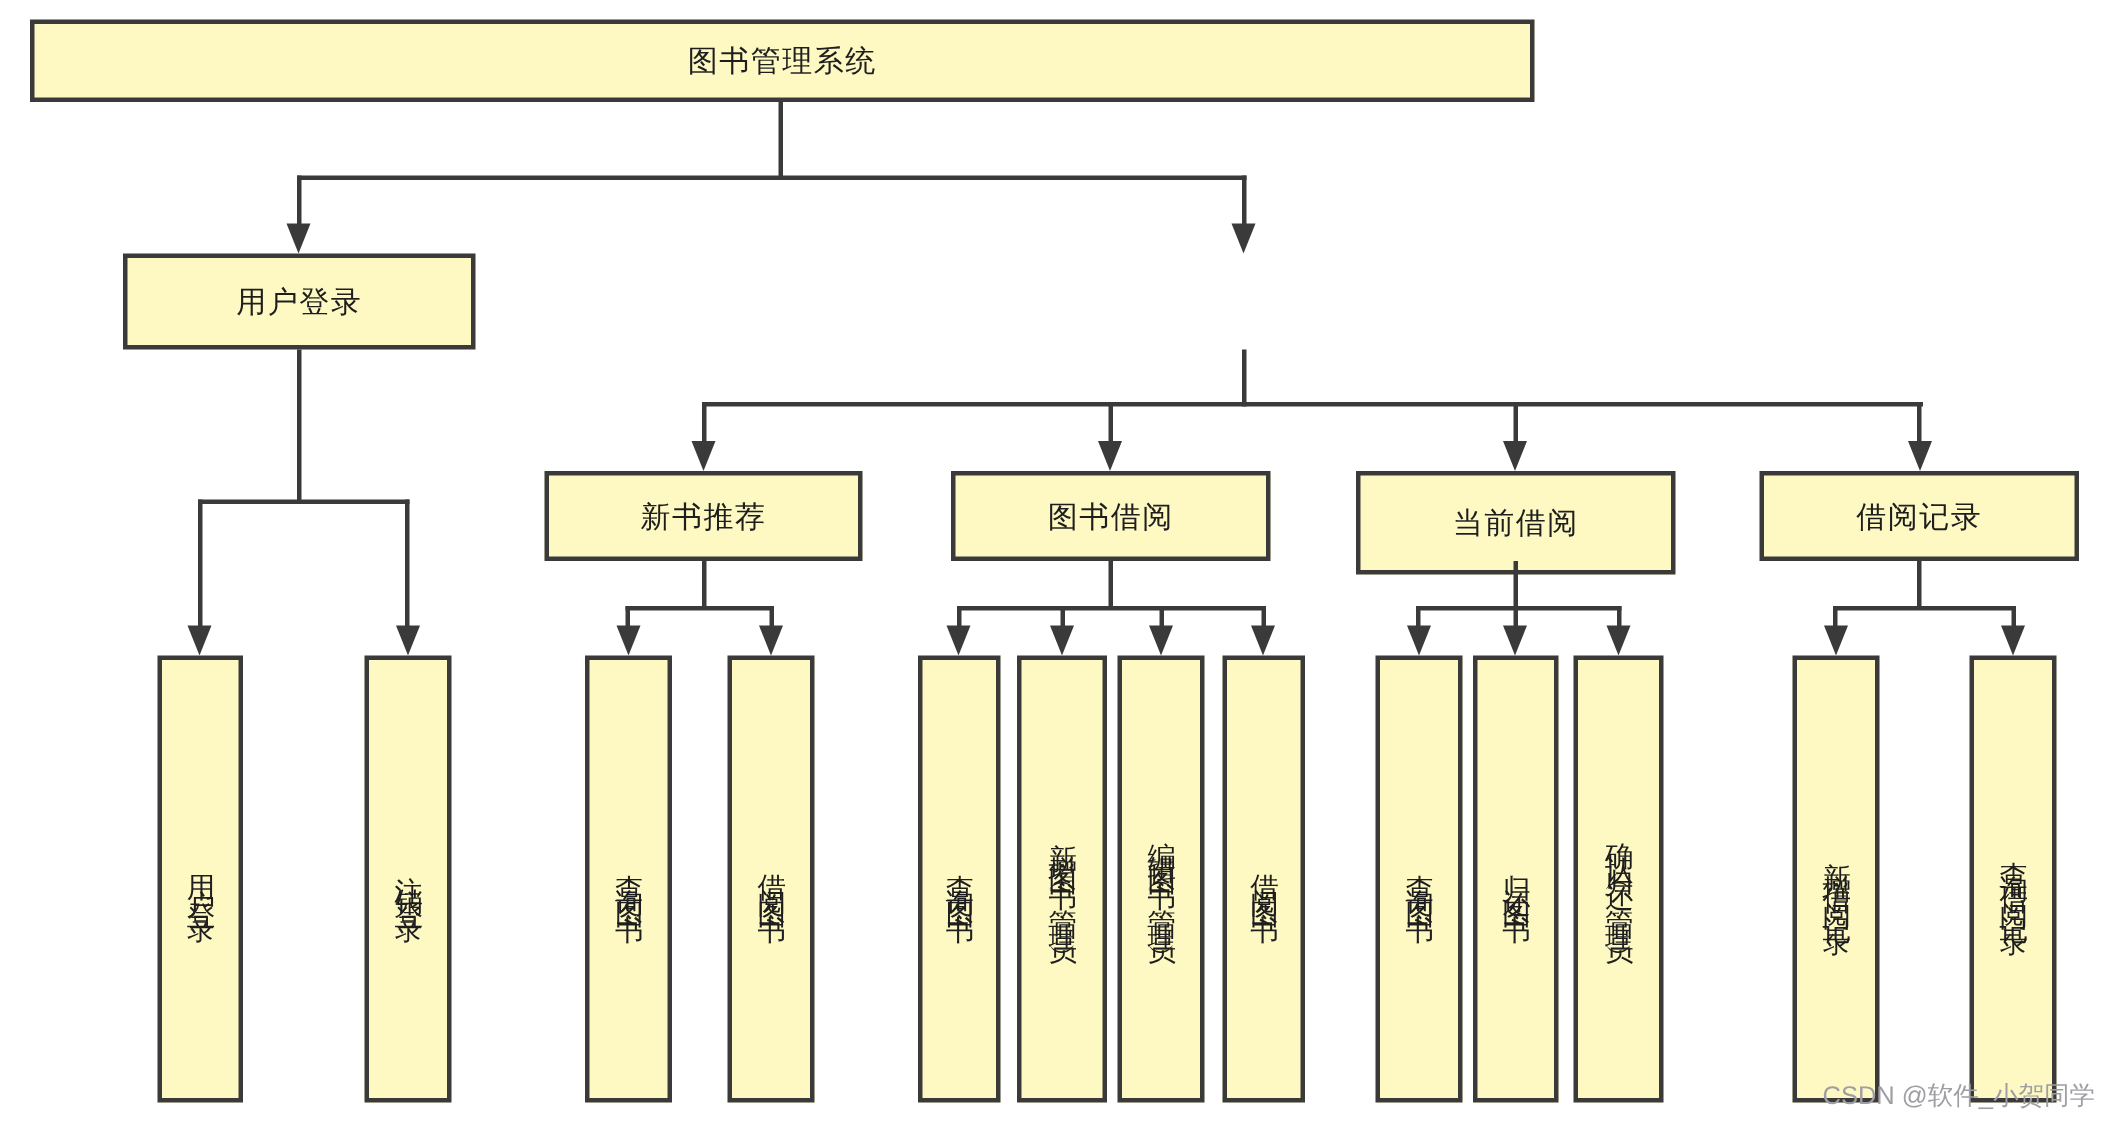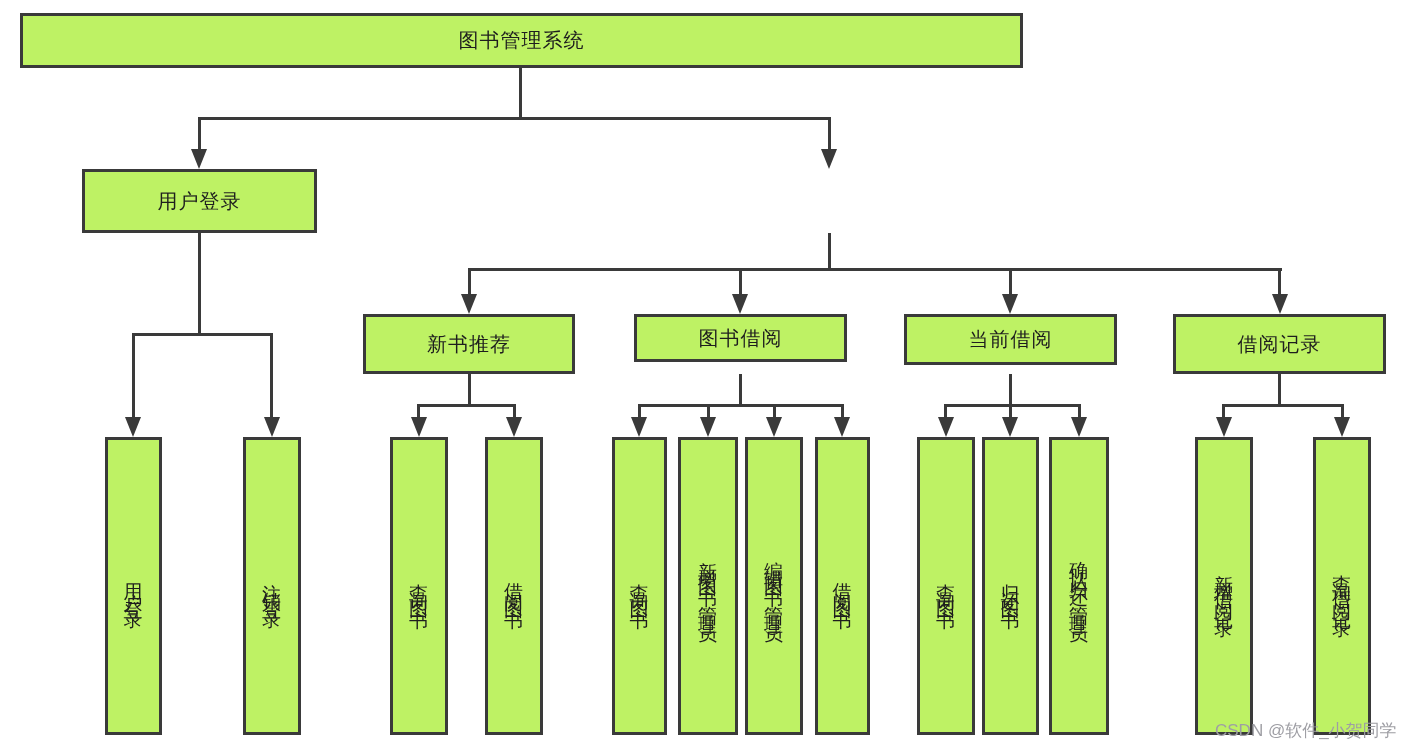--- a/index.html
+++ b/index.html
@@ -8,21 +8,21 @@
     width: 1405px;
     height: 747px;
     background: #ffffff;
     font-family: "Liberation Sans", sans-serif;
     overflow: hidden;
   }
   .box {
     position: absolute;
     box-sizing: border-box;
     border: 3px solid #3a3a3a;
-    background: #bef264;
+    background: #fef9c3;
     display: flex;
     align-items: center;
     justify-content: center;
   }
   .hlabel {
     font-size: 20px;
     color: #1e1e1e;
     letter-spacing: 1px;
     white-space: nowrap;
   }
@@ -88,24 +88,24 @@
   <div class="cline" style="left:739px;  top:268px; width:3px;   height:28px;"></div>
   <div class="arrow" style="left:732px;  top:294px;"></div>
   <div class="cline" style="left:1009px; top:268px; width:3px;   height:28px;"></div>
   <div class="arrow" style="left:1002px; top:294px;"></div>
   <div class="cline" style="left:1278px; top:268px; width:3px;   height:28px;"></div>
   <div class="arrow" style="left:1272px; top:294px;"></div>
 
   <div class="box" style="left:363px; top:314px; width:212px; height:60px;">
     <span class="hlabel">新书推荐</span>
   </div>
-  <div class="box" style="left:634px; top:314px; width:213px; height:48px;">
+  <div class="box" style="left:634px; top:314px; width:213px; height:60px;">
     <span class="hlabel">图书借阅</span>
   </div>
-  <div class="box" style="left:904px; top:314px; width:213px; height:51px;">
+  <div class="box" style="left:904px; top:314px; width:213px; height:69px;">
     <span class="hlabel">当前借阅</span>
   </div>
   <div class="box" style="left:1173px; top:314px; width:213px; height:60px;">
     <span class="hlabel">借阅记录</span>
   </div>
 
   <div class="cline" style="left:468px; top:374px; width:3px;  height:32px;"></div>
   <div class="cline" style="left:417px; top:404px; width:99px; height:3px;"></div>
   <div class="cline" style="left:417px; top:404px; width:3px;  height:15px;"></div>
   <div class="arrow" style="left:411px; top:417px;"></div>

